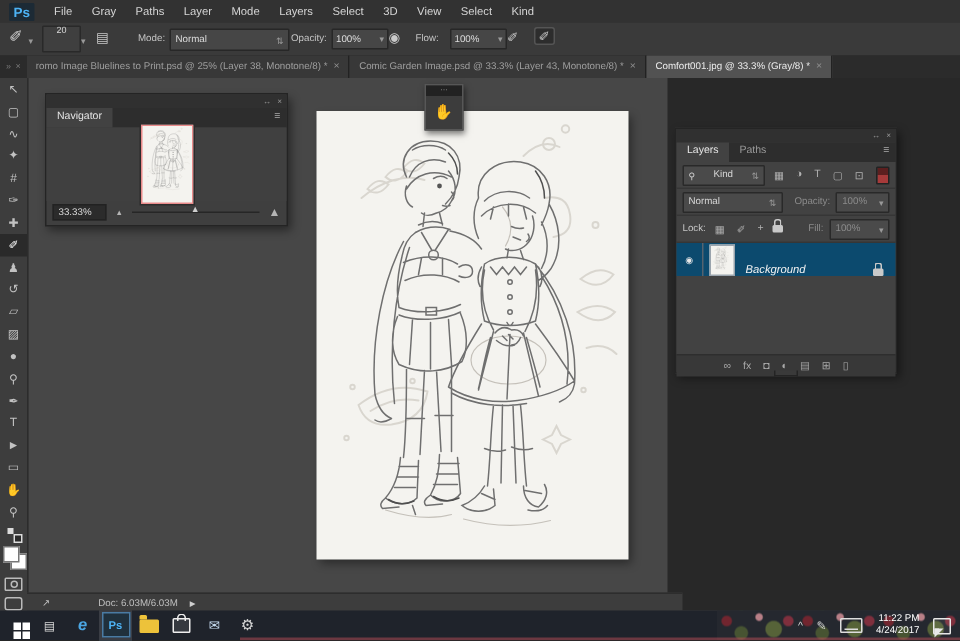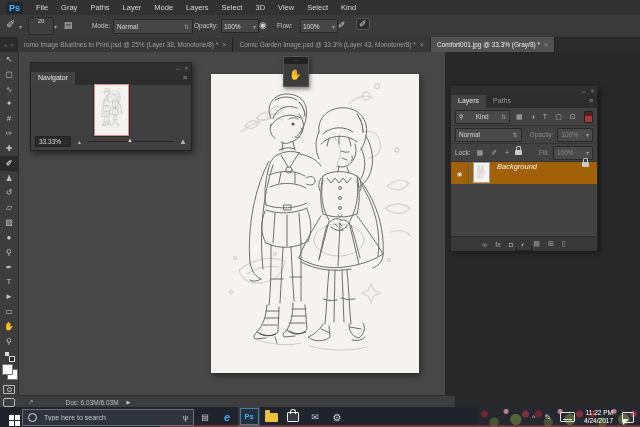--- a/index.html
+++ b/index.html
@@ -50,21 +50,21 @@
   .navfooter{display:flex;align-items:center;gap:6px;padding:0 4px;}
   .zoombox{background:#2b2b2b;border:1px solid #222;color:#d8d8d8;font-size:6.5px;padding:1px 3px;width:28px;}
   .tri{color:#b5b5b5;}
   .sl-track{height:1px;background:#262626;flex:1;position:relative;}
   .sl-thumb{position:absolute;top:-4px;left:46%;font-size:6px;color:#cfcfcf;}
   .lp-row{height:17px;background:#424242;border-bottom:1px solid #363636;display:flex;align-items:center;padding:0 4px;gap:4px;}
   .lp-sel{background:#4a4a4a;border:1px solid #292929;border-radius:1px;height:12px;display:flex;align-items:center;justify-content:space-between;font-size:6.5px;color:#d8d8d8;padding:0 3px;}
   .dim{color:#8b8b8b;}
   .fico{font-size:7px;color:#b2b2b2;margin:0 2px;}
   .toggle-red{width:7px;height:10px;background:linear-gradient(#5c1f1f 45%,#a63a3a 45%);border:1px solid #222;border-radius:1px;margin-left:auto;}
-  .layerrow{height:22px;background:#a16207;display:flex;align-items:flex-start;}
+  .layerrow{height:22px;background:#0c4a6e;display:flex;align-items:flex-end;}
   .eyecell{width:17px;height:22px;border-right:1px solid #55636f;display:flex;align-items:center;justify-content:center;font-size:6px;color:#e8e8e8;}
   .lthumb{width:15px;height:19px;background:#f4f3ef;border:1px solid #9aa4ad;margin-left:4px;}
   .lname{font-size:7.5px;font-style:italic;color:#f2f2f2;margin-left:7px;}
   .lp-bottom{height:14px;background:#383838;border-top:1px solid #2e2e2e;display:flex;align-items:center;justify-content:center;gap:8px;font-size:7px;color:#a8a8a8;}
   .mini-lock{width:7px;height:5px;background:#c9c9c9;border-radius:1px;position:relative;display:inline-block;}
   .mini-lock::before{content:"";position:absolute;left:1px;top:-4px;width:3px;height:4px;border:1px solid #c9c9c9;border-bottom:none;border-radius:2px 2px 0 0;}
   .nub{width:14px;height:3px;background:#3a3a3a;border:1px solid #242424;border-top:none;}
   
   .miniwin{background:#3c3c3c;border:1px solid #575757;box-shadow:1px 2px 4px rgba(0,0,0,.5);}
   .miniwin .bar{height:7px;background:#222;font-size:5px;color:#888;text-align:center;line-height:6px;}
@@ -493,25 +493,20 @@
     <span style="font-size:5px;color:#cfcfcf;">▶</span>
   </div>
 
   <div class="abs taskbar"></div>
   <div class="abs floral"></div>
   <div class="abs redstrip"></div>
   <div class="abs" style="left:0;top:407px;width:640px;height:20px;display:flex;align-items:center;">
     <span class="tbi" style="width:22px;">
         <span class="win-logo"></span>
       </span>
-    <span class="searchbox">
-      <span class="search-ring"></span>
-      <input type="text" placeholder="Type here to search" style="">
-      <span class="trayico" style="margin-left:auto;font-size:7px;">ψ</span>
-    </span>
     <span class="tbi trayico">▤</span>
     <span class="tbi" style="color:#4ba6e3;font-weight:bold;font-size:11px;font-style:italic;">e</span>
     <span class="tbi appactive">
       <span class="tb-ps">Ps</span>
     </span>
     <span class="tbi">
         <span class="tb-folder"></span>
       </span>
     <span class="tbi">
         <span class="tb-bag"></span>

